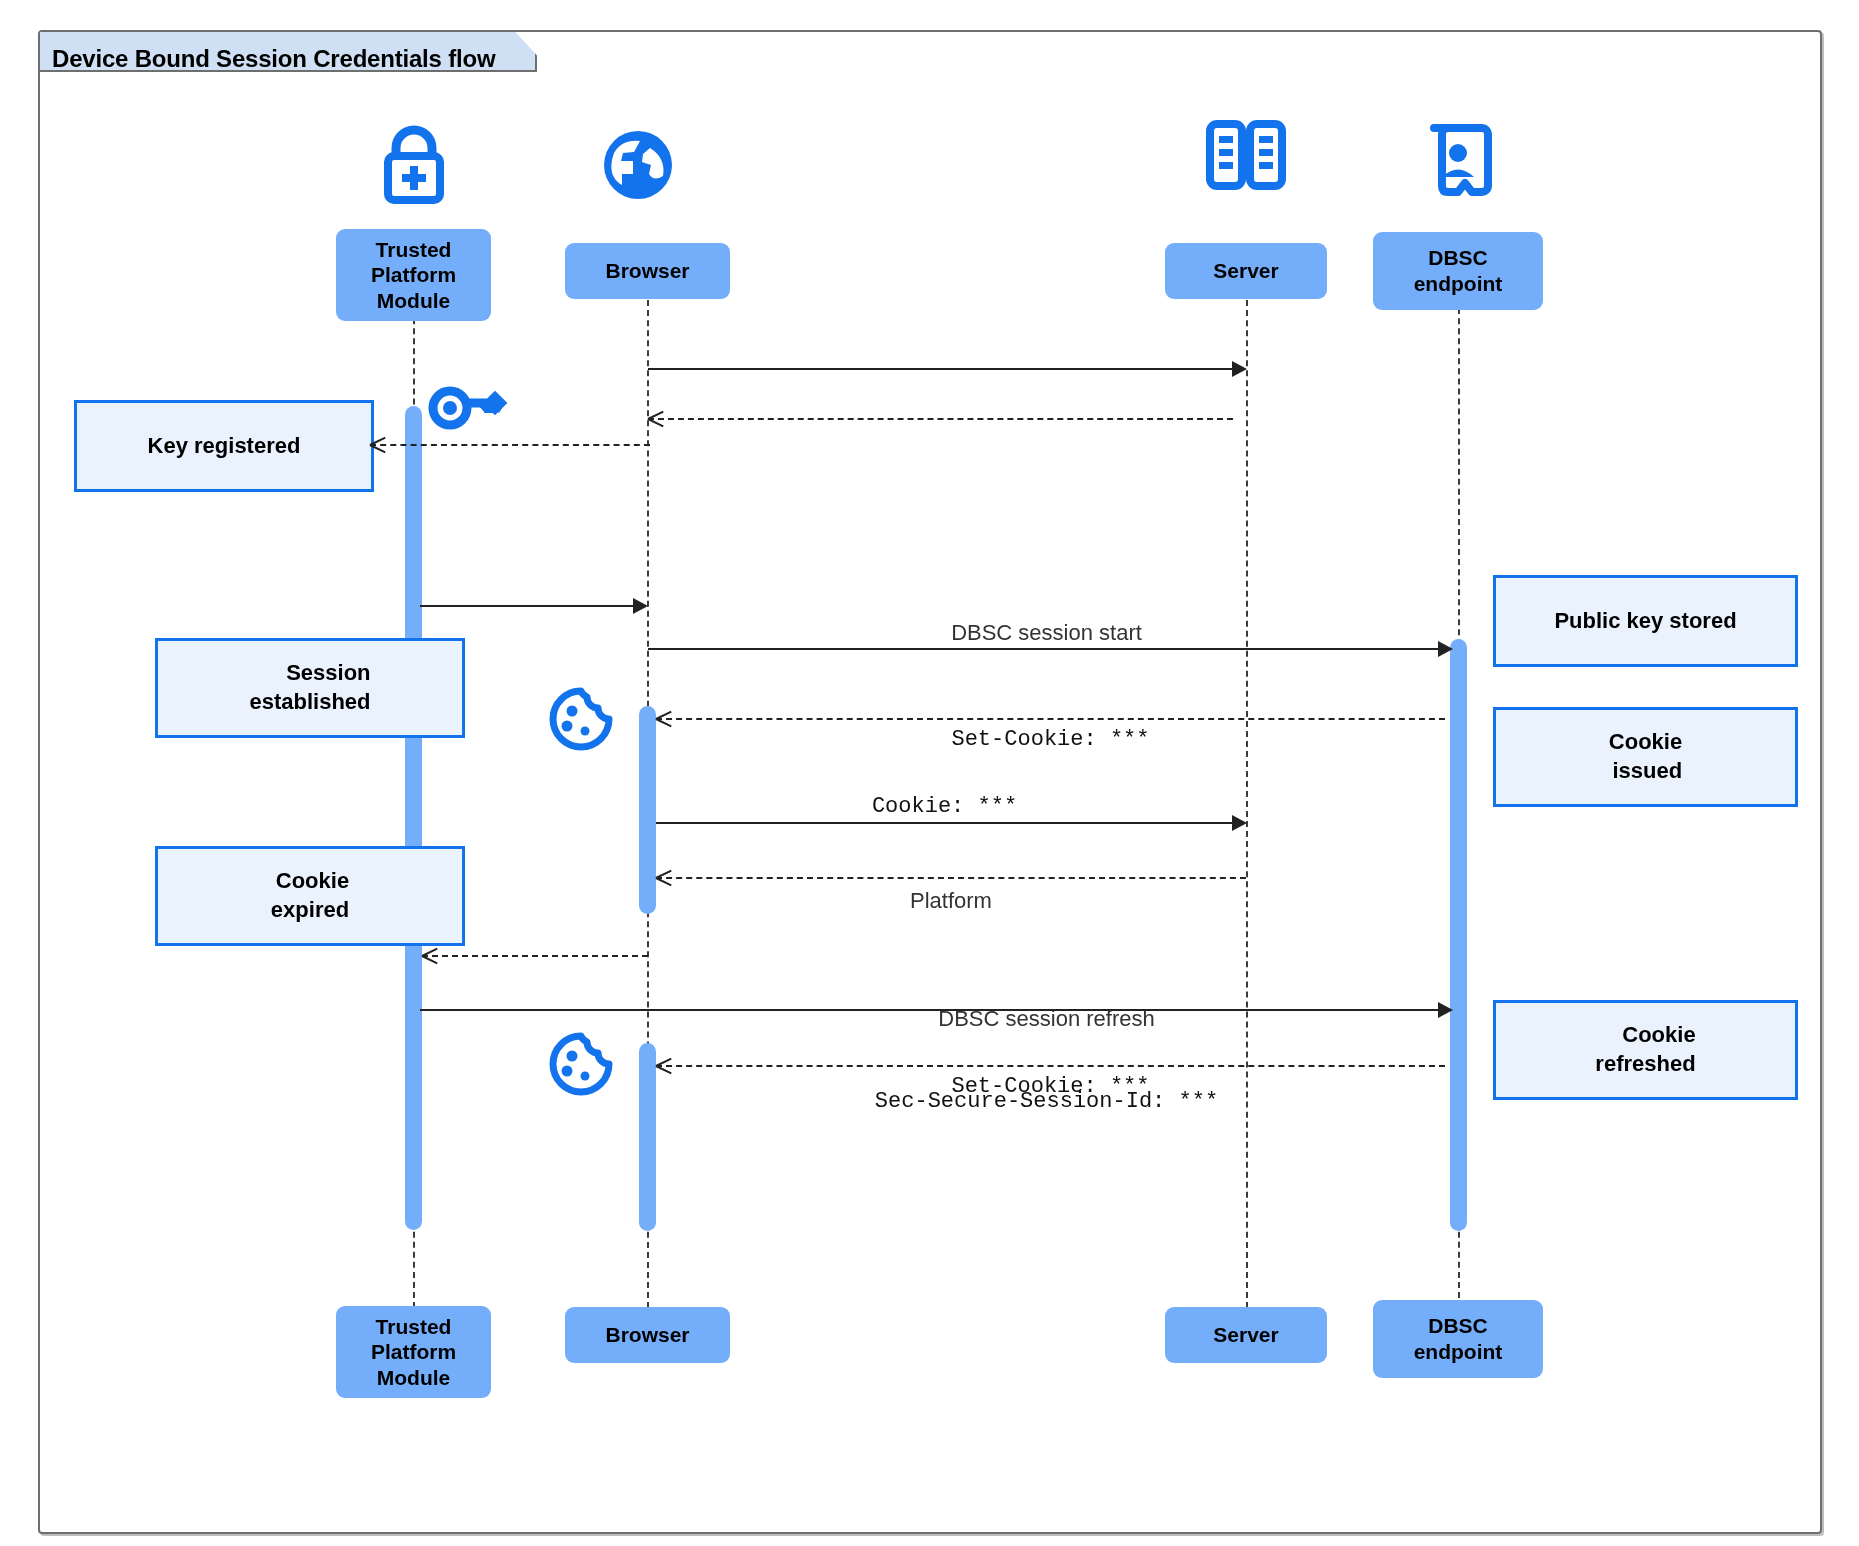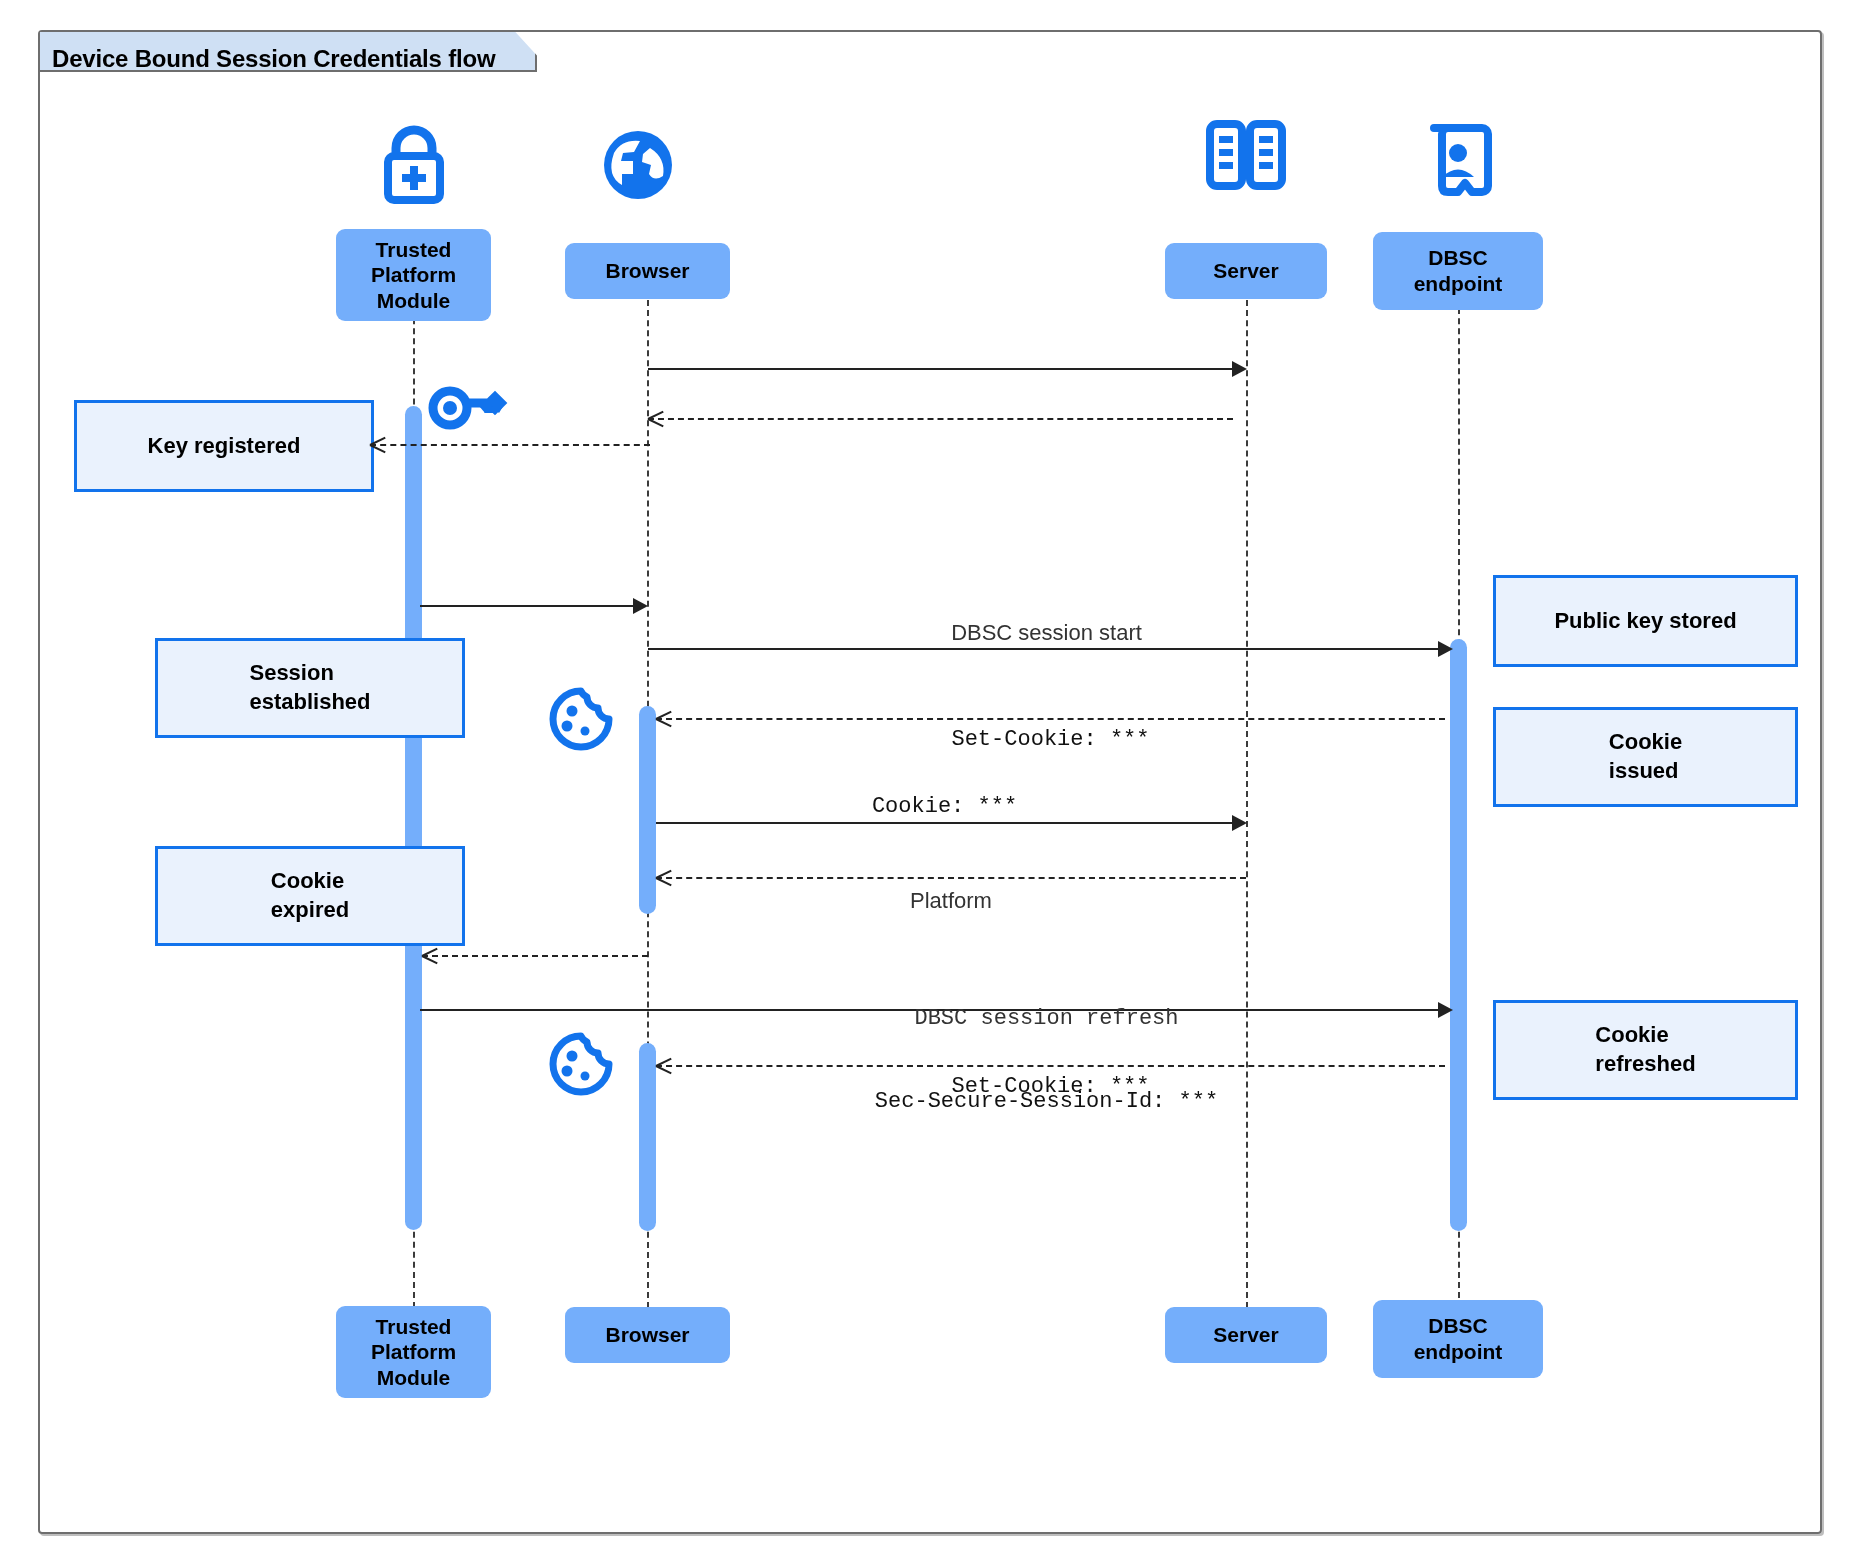--- a/index.html
+++ b/index.html
@@ -92,21 +92,21 @@
 
   
   .note {
     position: absolute;
     background: #eaf2fd;
     border: 3px solid #1273ec;
     box-sizing: border-box;
     display: flex;
     align-items: center;
     justify-content: center;
-    text-align: left;
+    text-align: right;
     font-weight: bold;
     font-size: 22px;
     line-height: 1.3;
     color: #000;
     white-space: pre-line;
   }
 
   
   .msg-line {
     position: absolute;
@@ -148,21 +148,21 @@
     text-align: center;
     line-height: 1.25;
   }
   .msg-label.mono {
     font-family: "Liberation Mono", "DejaVu Sans Mono", monospace;
     color: #111;
     letter-spacing: 0px;
   }
   .msg-label .l-sans {
     display: block;
-    font-family: Liberation Mono, monospace;
+    font-family: Liberation Sans, sans-serif;
     color: #333;
   }
   .msg-label .l-mono {
     display: block;
     font-family: "Liberation Mono", "DejaVu Sans Mono", monospace;
     color: #111;
   }
 </style>
 </head>
 <body>

